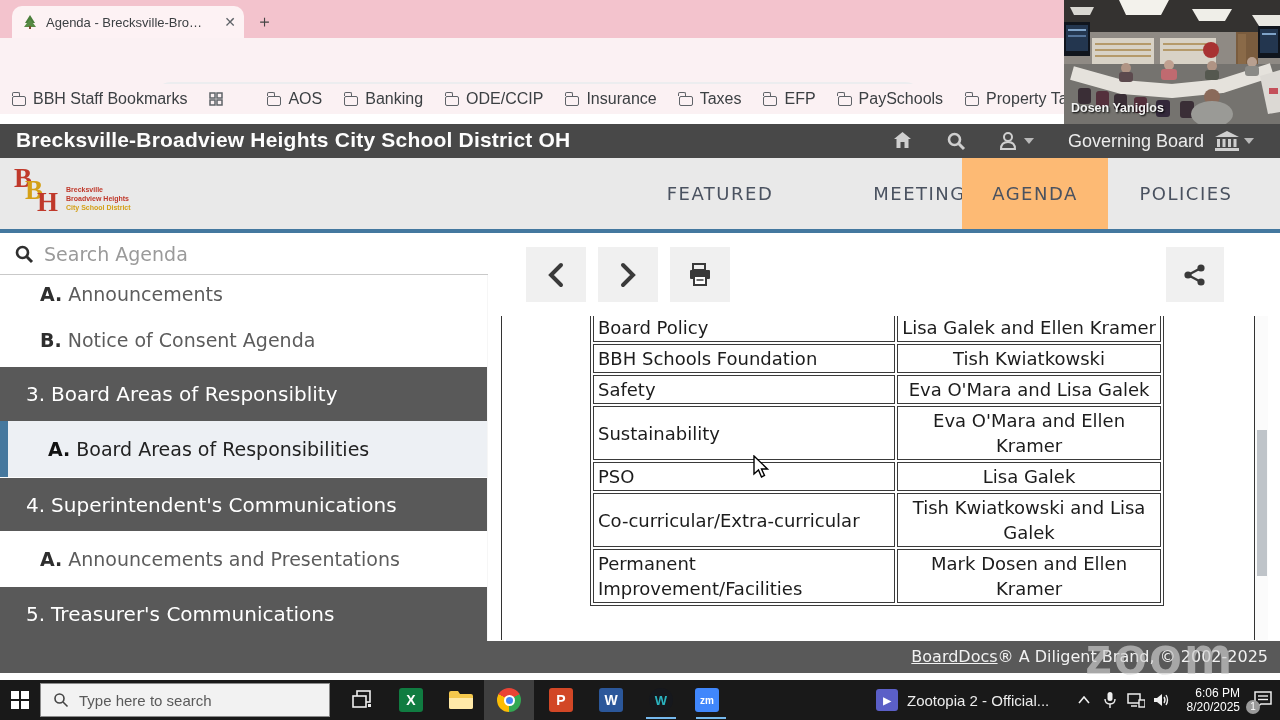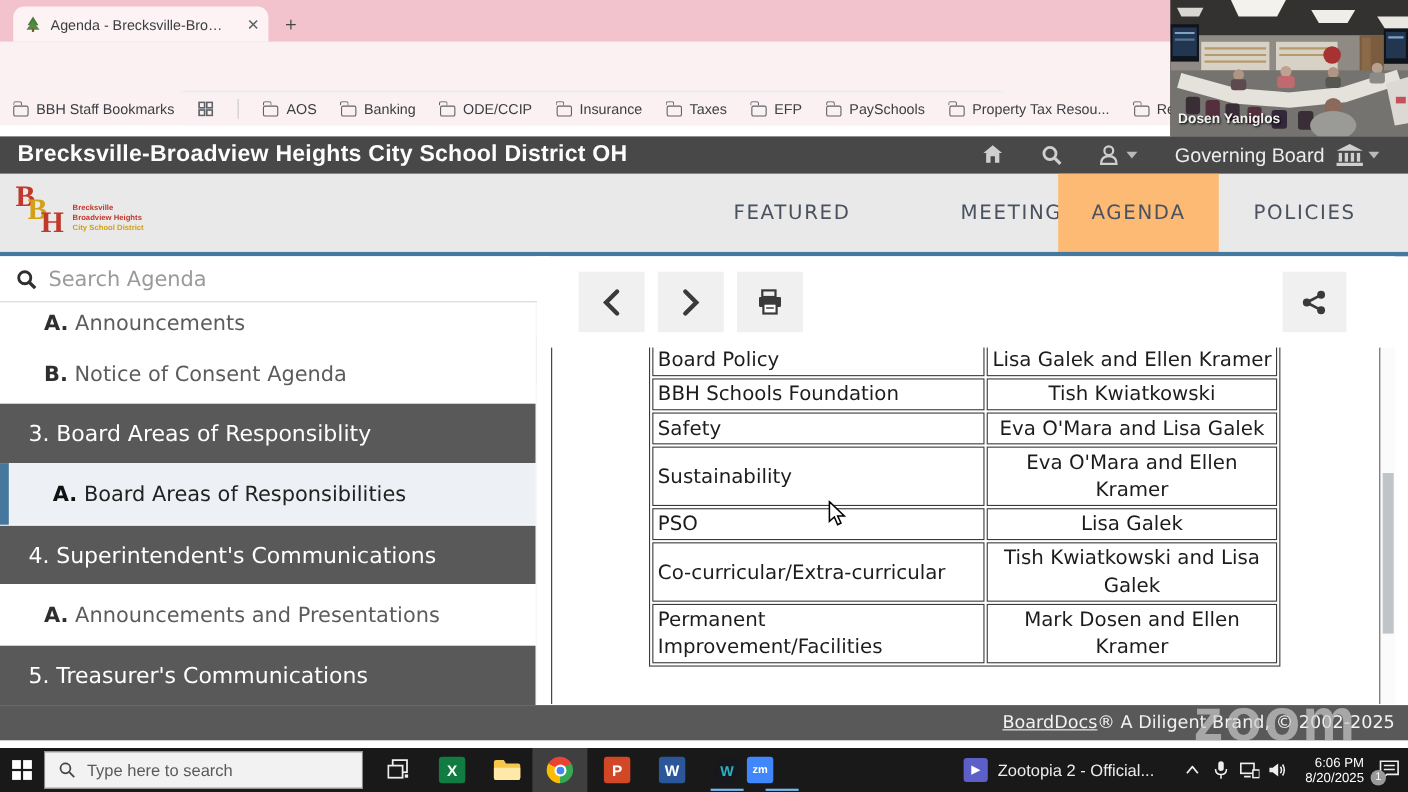--- a/index.html
+++ b/index.html
@@ -17,21 +17,21 @@
 
   .toolbar { left:0; top:38px; width:1280px; height:46px; background:#fbf1f3; }
   .nav-glyph { font-family:"DejaVu Sans",sans-serif; font-size:19px; color:#5f6368; top:48px; }
   .omnibox { left:154px; top:44px; width:768px; height:34px; background:#ecedef; border-radius:17px;
              display:flex; align-items:center; padding:0 12px; }
   .url { font-size:16px; color:#202124; margin-left:10px; white-space:nowrap; letter-spacing:.2px; flex:1; }
   .omni-ico { display:flex; align-items:center; margin-left:10px; }
 
   .bookmarks { left:0; top:84px; width:1280px; height:30px; background:#fbf1f3; display:flex; align-items:center; padding-left:12px; }
   .bm { display:flex; align-items:center; gap:7px; margin-right:22px; white-space:nowrap; }
-  .bm span { font-size:13px; color:#3c4043; }
+  .bm span { font-size:16px; color:#3c4043; }
   .folder { width:14px; height:10px; border:1.5px solid #5f6368; border-radius:2px; position:relative; margin-top:3px; }
   .folder::before { content:""; position:absolute; top:-4.5px; left:-1.5px; width:6px; height:3px;
                     border:1.5px solid #5f6368; border-bottom:none; border-radius:2px 2px 0 0; }
   .bm-divider { width:1px; height:18px; background:#c9c9c9; margin-right:22px; }
 
   .page-gap { left:0; top:114px; width:1280px; height:10px; background:#ffffff; }
 
   
   .site-header { left:0; top:124px; width:1280px; height:34px; background:#484848; color:#fff; }
   .site-title { left:16px; top:128px; font-size:21px; font-weight:600; color:#fdfdfd; letter-spacing:.2px; }
@@ -508,21 +508,21 @@
   <div class="tb-cell" style="left:538px; width:46px;">
     <span class="app-sq" style="background:#d24726; font-size:14px;">P</span>
   </div>
   <div class="tb-cell" style="left:588px; width:46px;">
     <span class="app-sq" style="background:#2b579a; font-size:14px;">W</span>
   </div>
   <div class="tb-cell" style="left:638px; width:46px;">
     <span class="app-sq" style="background:#16181d; font-size:13px; color:#2bb3c0; border-radius:50%;">W</span>
   </div>
   <div class="underline" style="left:646px; width:30px;"></div>
-  <div class="tb-cell" style="left:668px; width:46px;">
+  <div class="tb-cell" style="left:684px; width:46px;">
     <span class="app-sq" style="background:#4087fc; font-size:10px;">zm</span>
   </div>
   <div class="underline" style="left:696px; width:30px;"></div>
 
   <div class="tb-cell" style="left:876px; width:200px; justify-content:flex-start; gap:9px;">
     <span class="app-sq" style="background:#5b5fc7; width:22px; height:22px; font-size:10px;">▶</span>
     <span style="color:#ececec; font-size:15px;">Zootopia 2 - Official...</span>
   </div>
 
   <div class="tb-cell" style="left:1072px; width:24px;">

